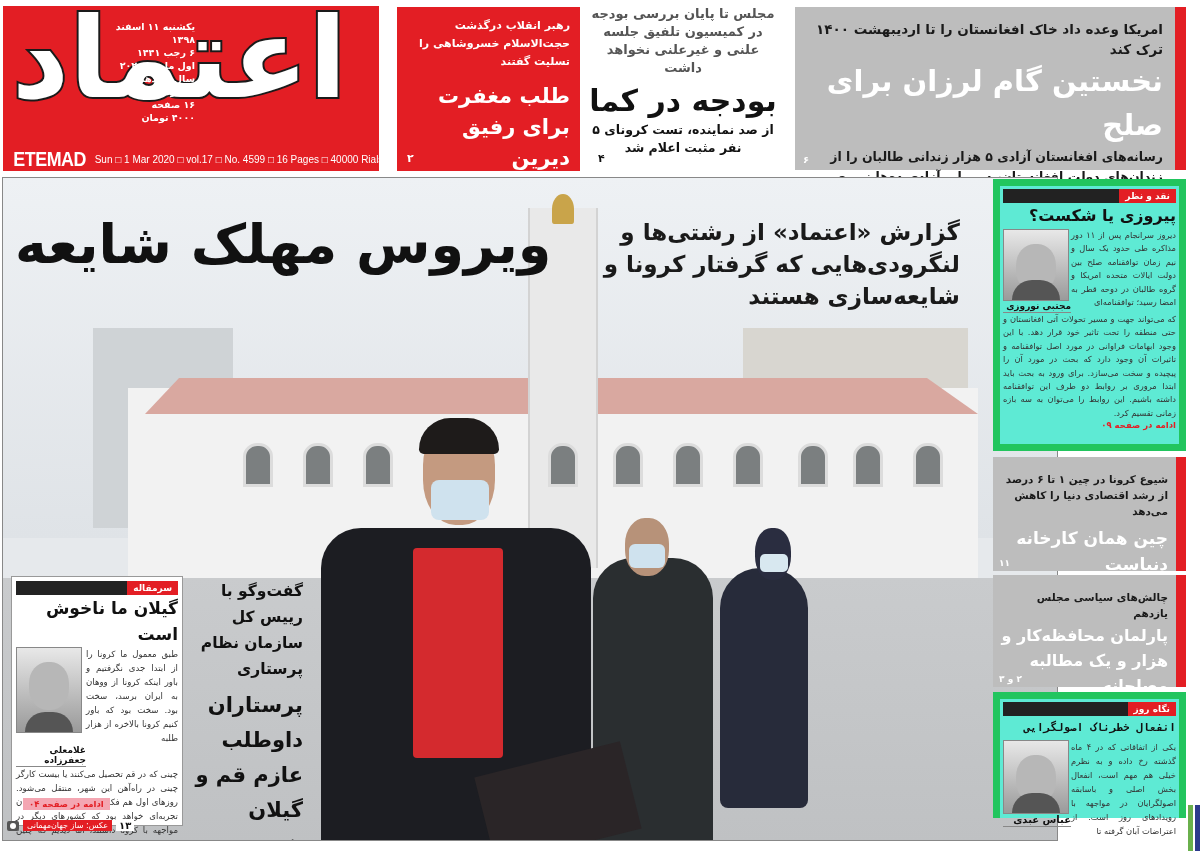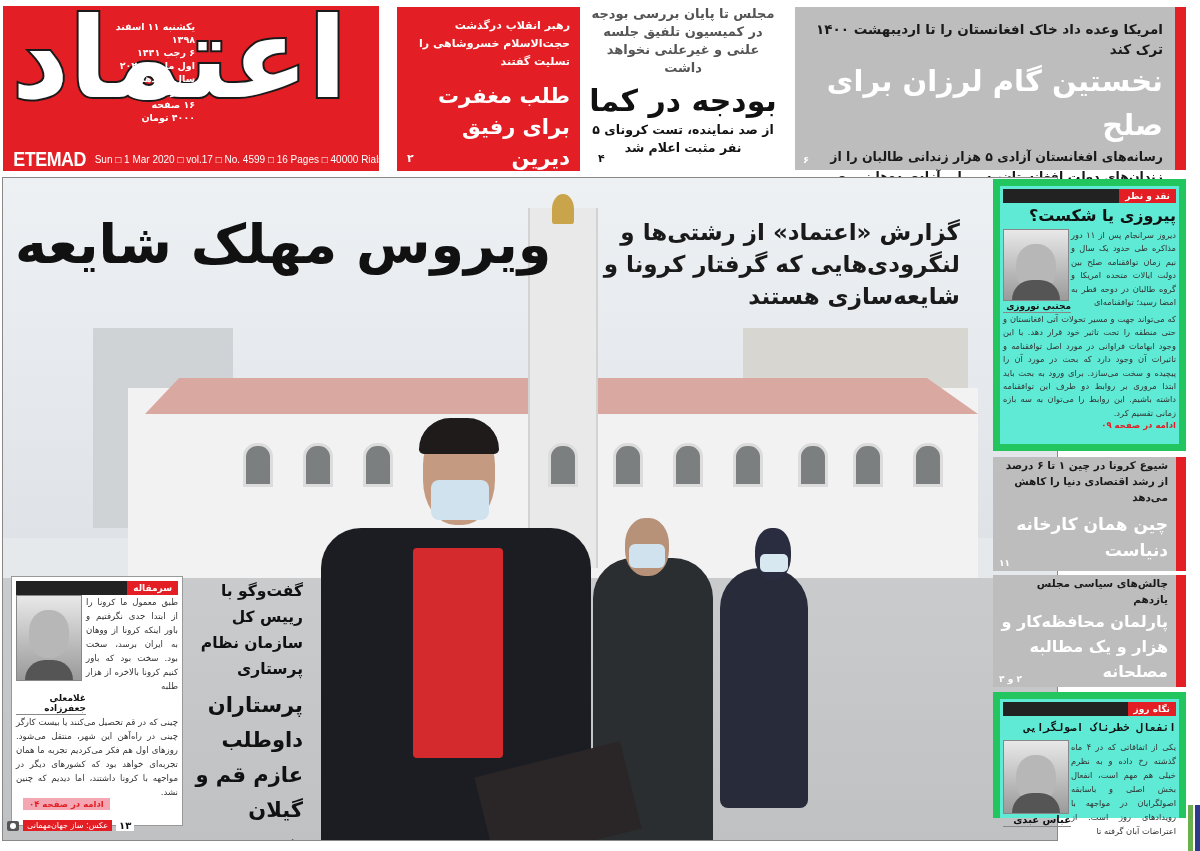--- a/index.html
+++ b/index.html
@@ -86,21 +86,21 @@
 
   .photo-credit { position: absolute; left: 4px; top: 642px; display: flex; align-items: center; gap: 4px; }
   .credit-tag { background: #e31e24; color: #fff; font-size: 8px; padding: 1px 4px; direction: rtl; }
   .credit-page { font-size: 10px; font-weight: bold; color: #111; background: #fff; padding: 0 3px; }
   .cam-icon { width: 12px; height: 10px; background: #555; border-radius: 2px; position: relative; }
   .cam-icon::after { content: ""; position: absolute; left: 3px; top: 2px; width: 6px; height: 6px; border-radius: 50%; background: #fff; }
   .editorial-continue-tab { position: absolute; left: 20px; top: 620px; background: #f4a6b2; color: #e31e24; font-size: 8.5px; padding: 1px 6px; direction: rtl; font-weight: bold; }
 
   
   .col-box { position: absolute; left: 993px; width: 193px; background: #5eead4; border: 7px solid #22c55e; padding: 3px; }
-  .col-gray { position: absolute; left: 993px; width: 183px; background: #bdbdbd; padding: 0 8px; direction: rtl; text-align: right; }
+  .col-gray { position: absolute; left: 993px; width: 183px; background: #bdbdbd; padding: 14px 8px; direction: rtl; text-align: right; }
   .col-gray-stripe { position: absolute; left: 1176px; width: 10px; background: #e31e24; }
   .col-gray .kicker { color: #1a1a1a; font-size: 10.5px; font-weight: bold; line-height: 16px; }
   .col-gray .head { color: #fff; font-size: 17px; font-weight: 900; line-height: 26px; }
   .col-gray .page { position: absolute; left: 6px; bottom: 3px; color: #fff; font-size: 9px; font-weight: bold; }
 
   .side-strip { position: absolute; left: 1188px; top: 805px; width: 12px; height: 46px; display: flex; gap: 2px; }
   .side-strip .g { width: 5px; background: #6ab04c; }
   .side-strip .b { width: 5px; background: #2d3a8c; }
 </style>
 </head>
@@ -185,20 +185,21 @@
     <div class="kicker">گفت‌وگو با رییس کل سازمان نظام پرستاری</div>
     <div class="head">پرستاران داوطلب عازم قم و گیلان شدند</div>
 
   </div>
 
   <div class="editorial">
     <div class="section-bar">
       <div class="black"></div>
       <div class="red">سرمقاله</div>
     </div>
+    <div class="op-title" style="font-size:17px;line-height:26px;">گیلان ما ناخوش است</div>
     <div style="overflow:hidden;">
       <div class="op-photo" style="width:66px;height:86px;">
         <div class="face"></div>
         <div class="shoulders"></div>
       </div>
       <div class="op-body">طبق معمول ما کرونا را از ابتدا جدی نگرفتیم و باور اینکه کرونا از ووهان به ایران برسد، سخت بود. سخت بود که باور کنیم کرونا بالاخره از هزار طلبه</div>
     </div>
     <div class="op-byline" style="width:70px;">غلامعلی جعفرزاده</div>
     <div class="op-body">چینی که در قم تحصیل می‌کنند یا بیست کارگر چینی در راه‌آهن این شهر، منتقل می‌شود. روزهای اول هم فکر می‌کردیم تجربه ما همان تجربه‌ای خواهد بود که کشورهای دیگر در مواجهه با کرونا داشتند، اما دیدیم که چنین نشد.</div>
   </div>

